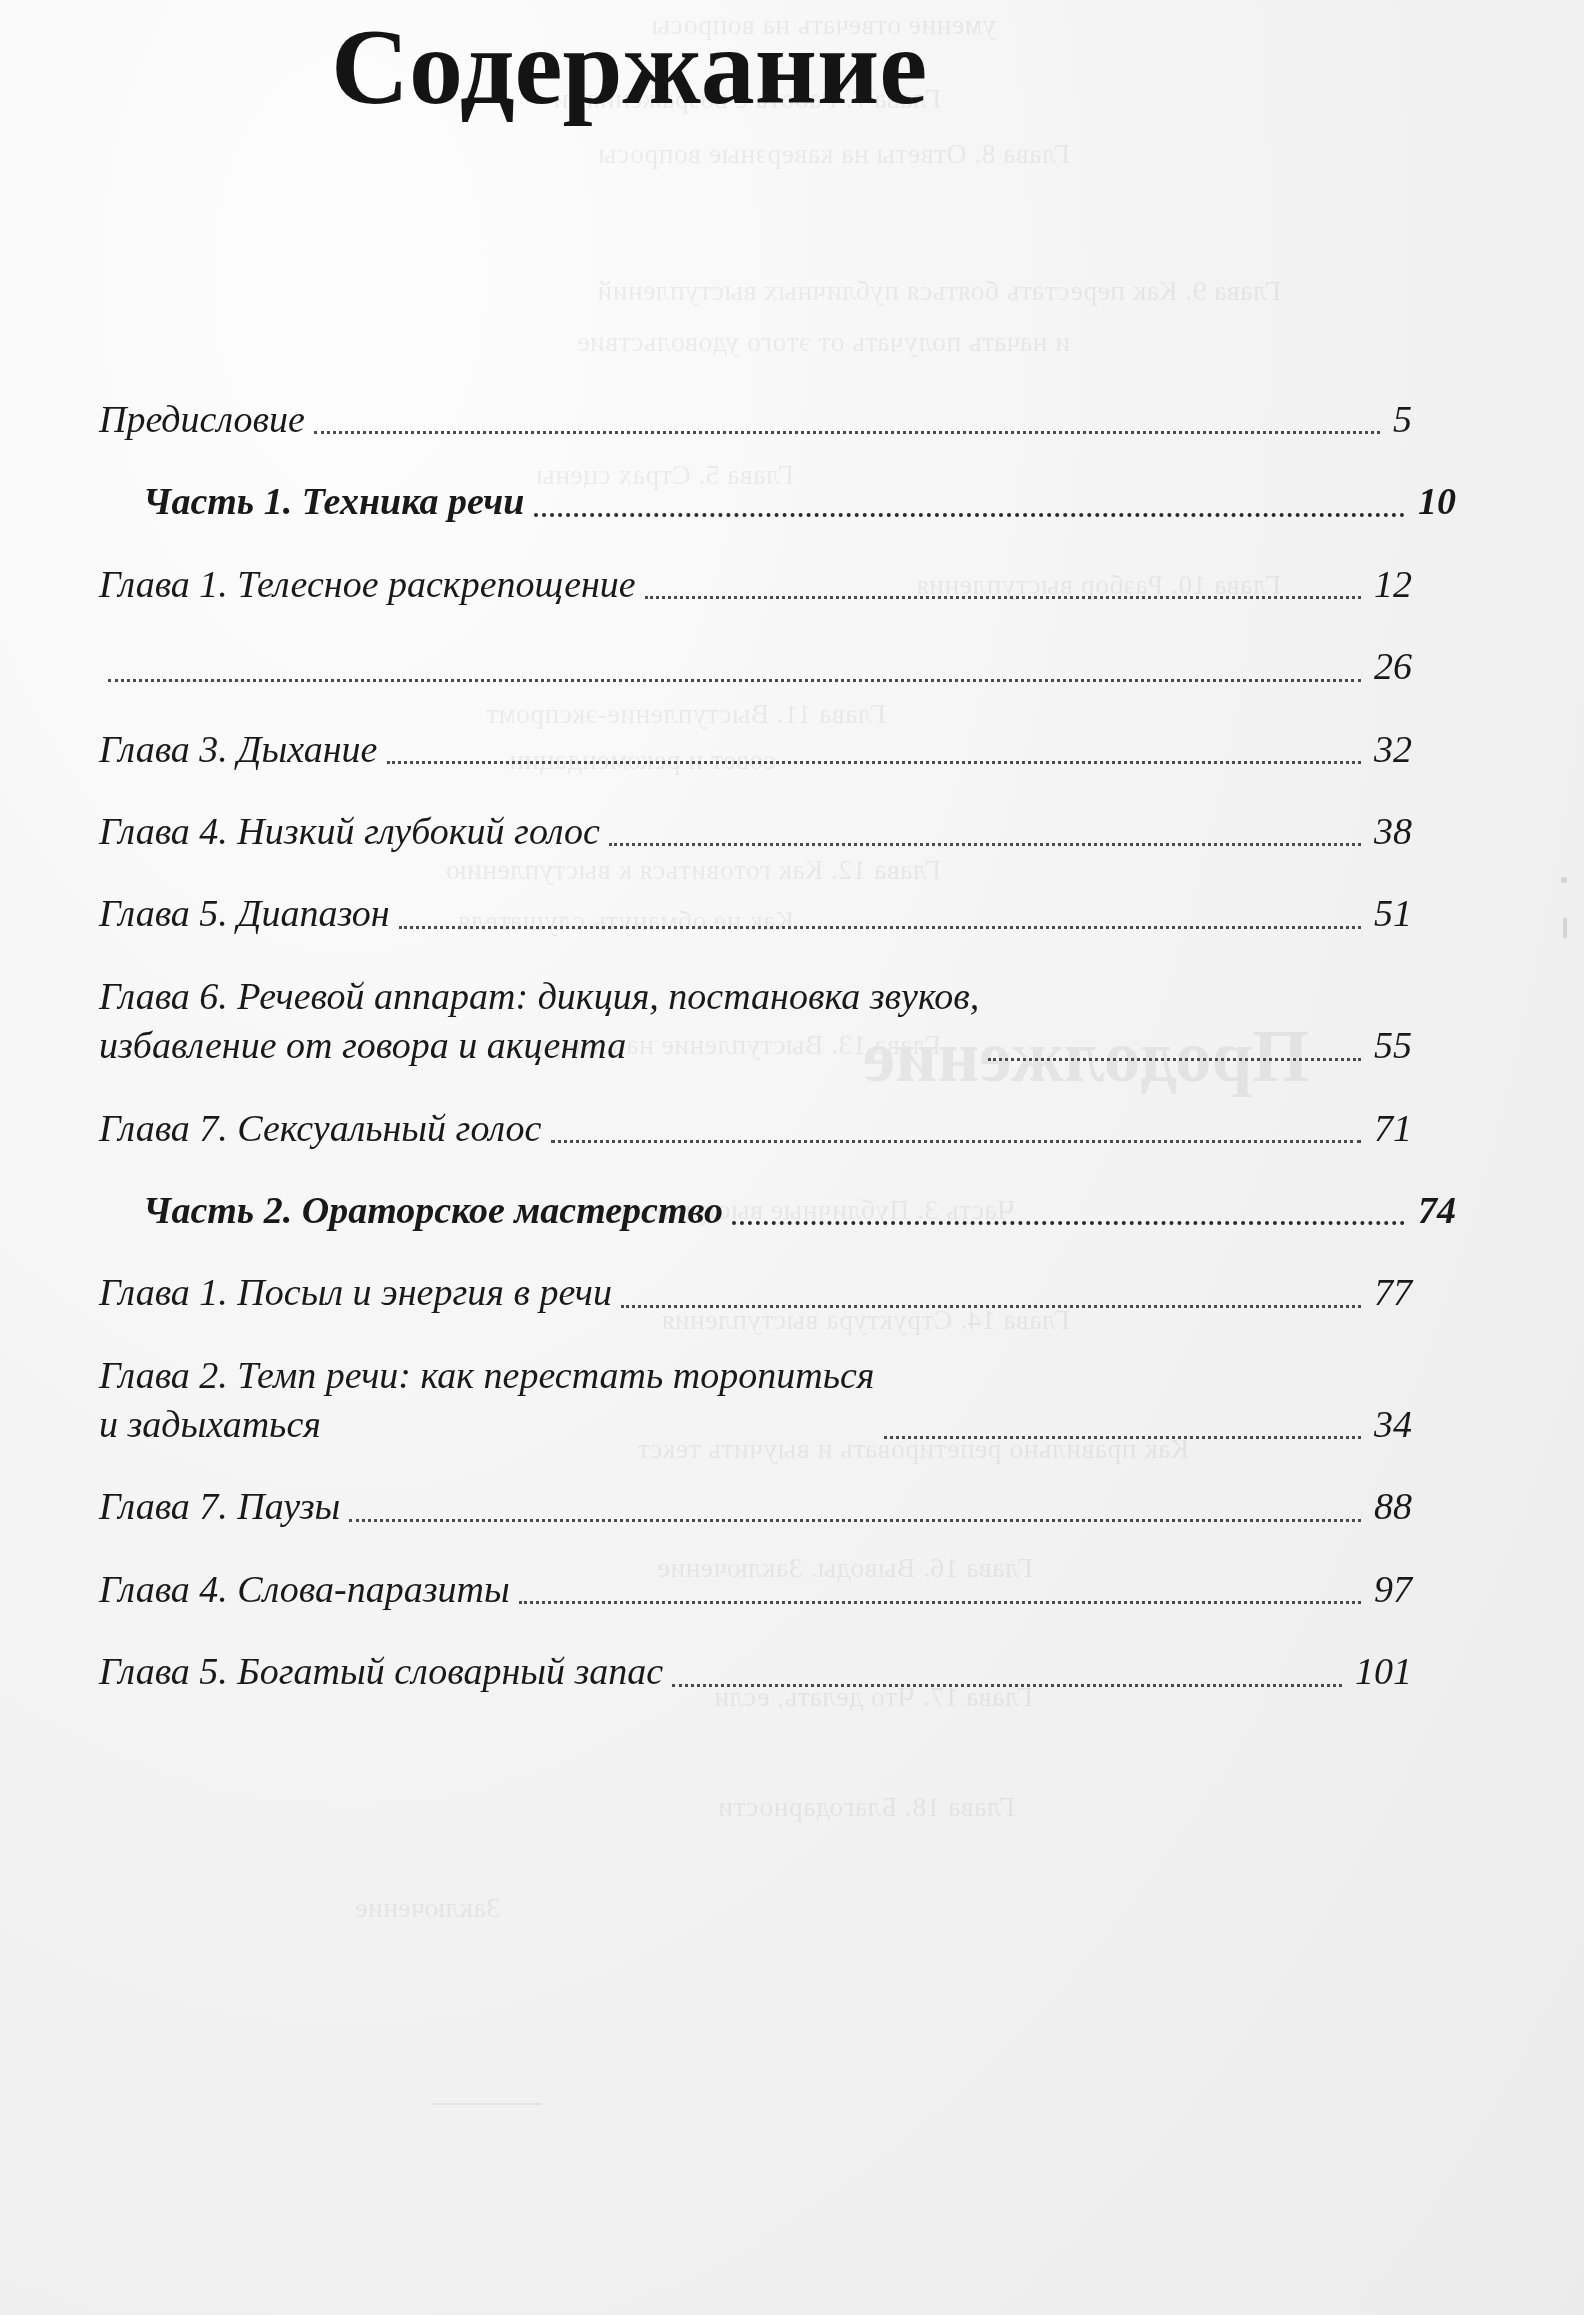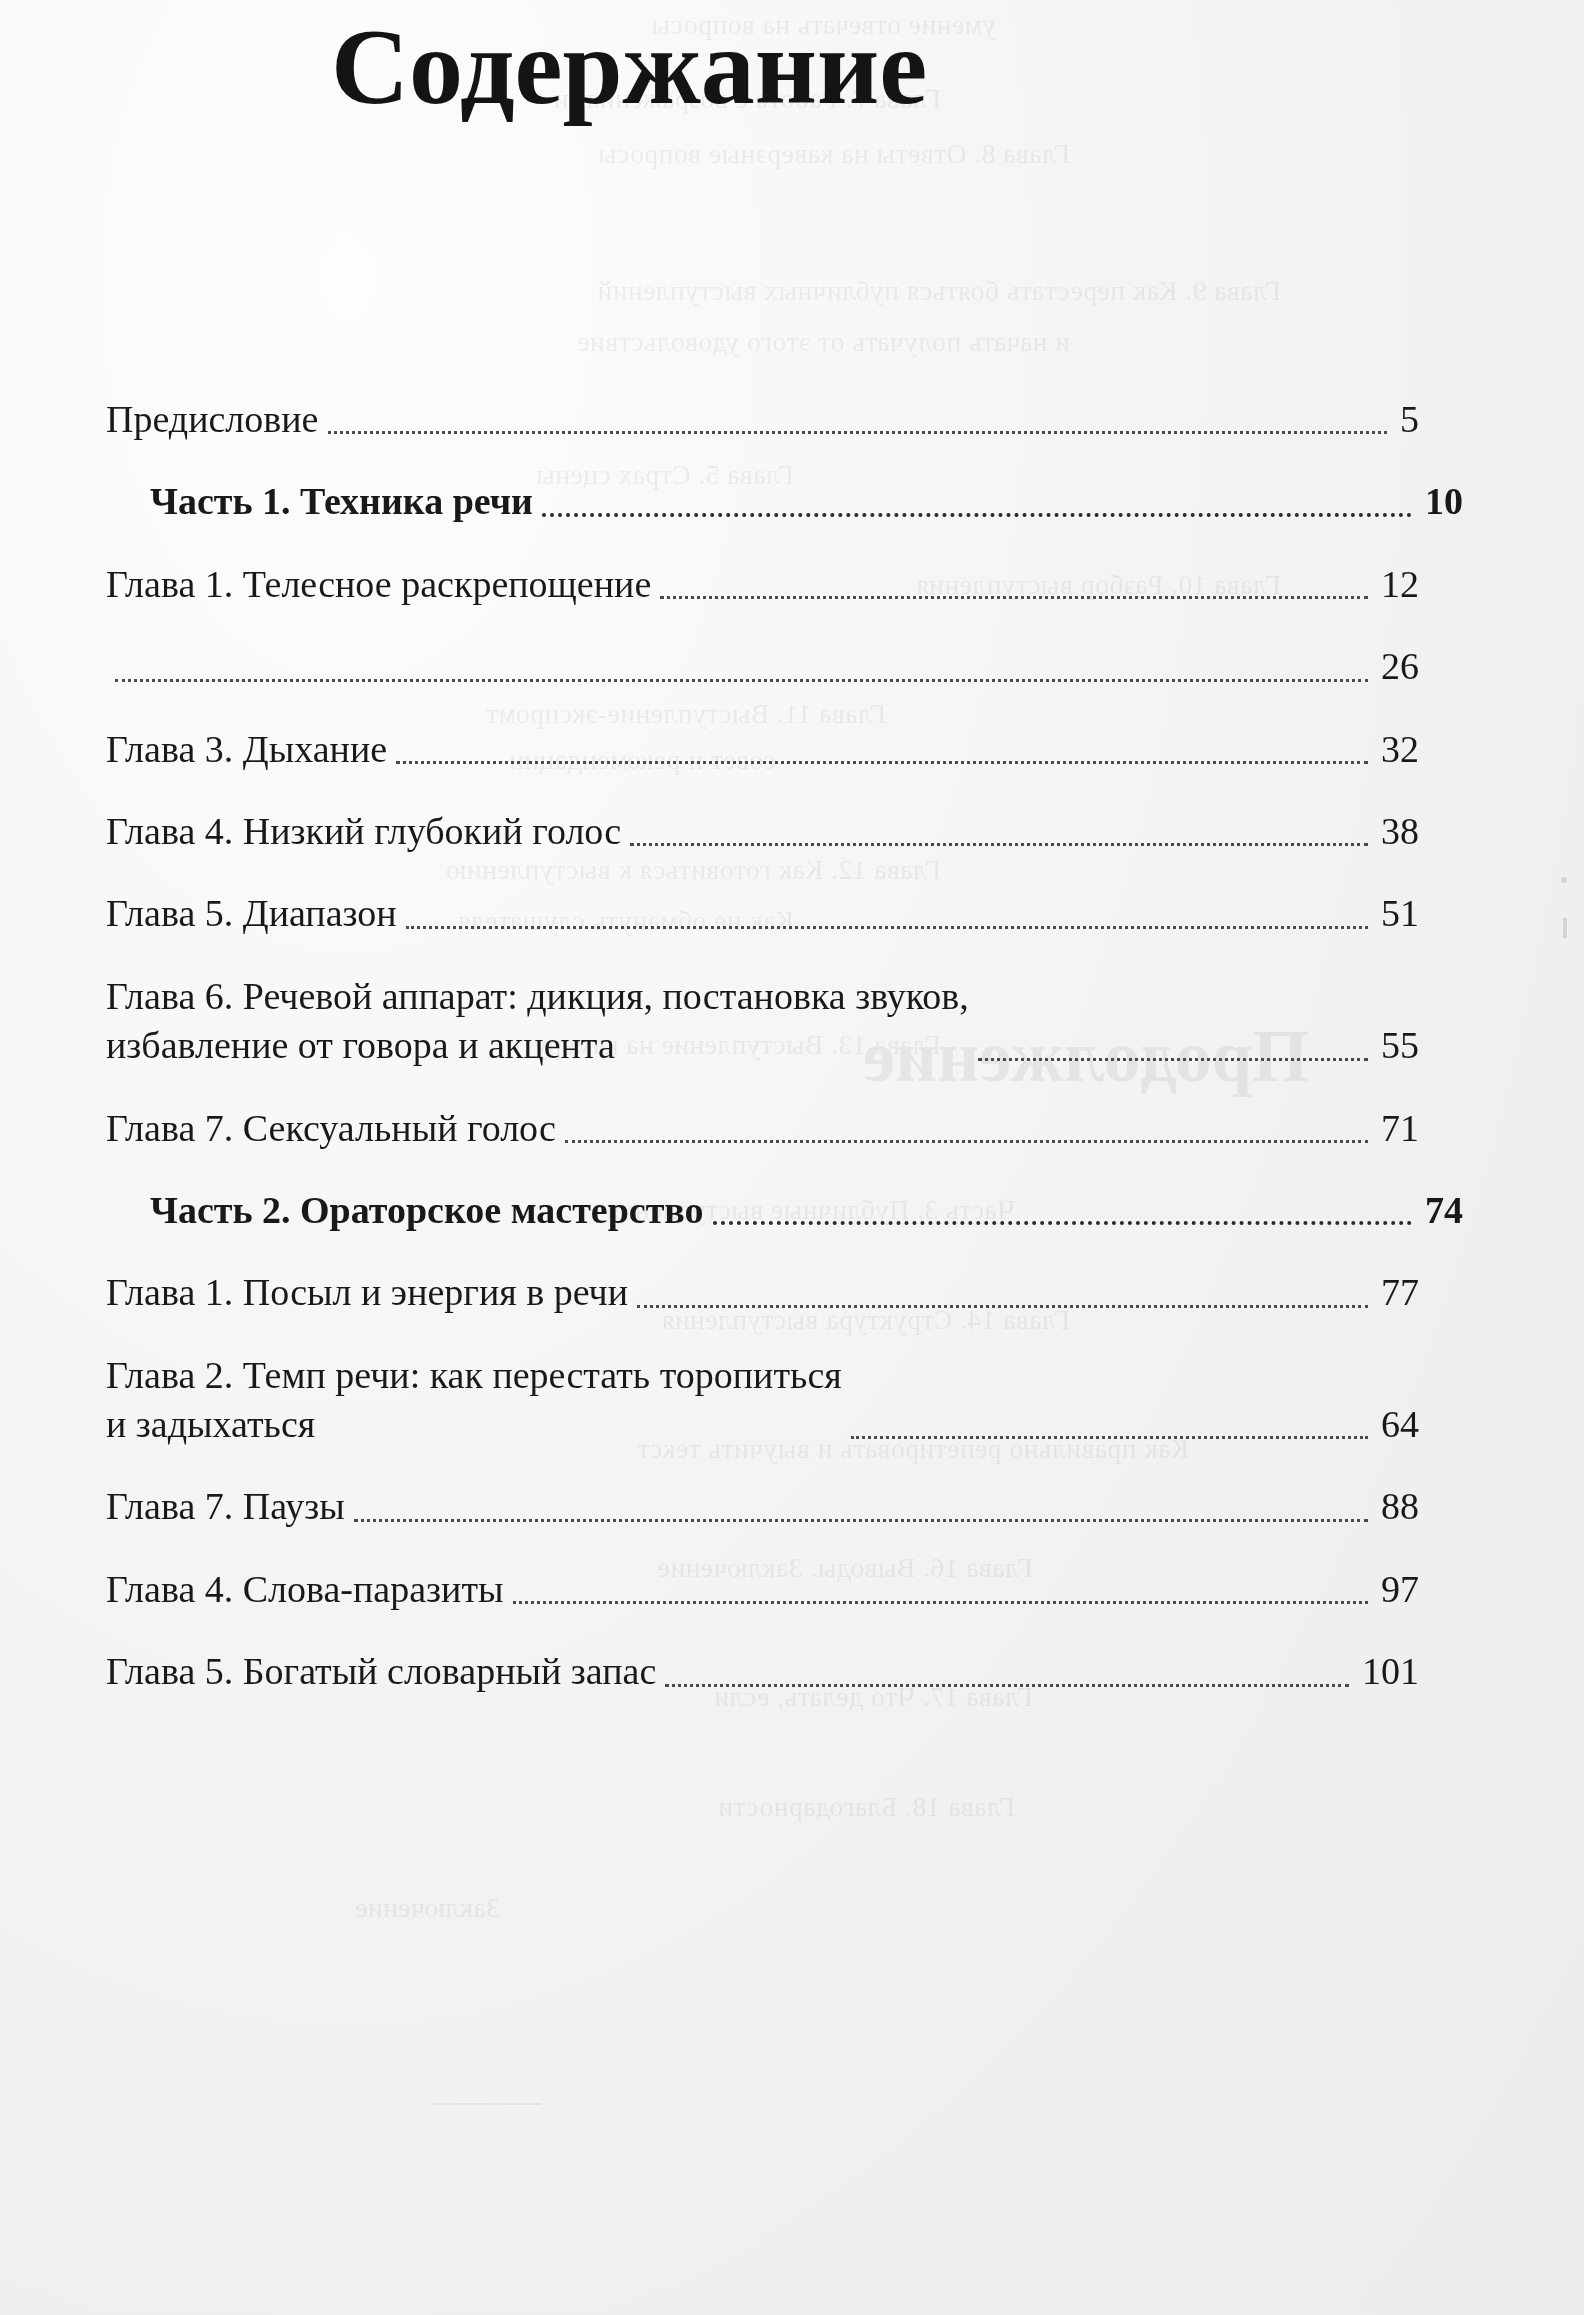--- a/index.html
+++ b/index.html
@@ -66,23 +66,24 @@
     margin: 0;
     font-size: 108px;
     font-weight: 700;
     letter-spacing: 0px;
     color: #141414;
     font-family: "Liberation Serif", serif;
   }
 
   .toc-list {
     position: absolute;
-    left: 106px;
+    left: 99px;
     top: 395px;
     width: 1313px;
+    font-style: italic;
   }
 
   .toc-entry {
     display: flex;
     align-items: flex-end;
     width: 100%;
     font-size: 38px;
     line-height: 1.30;
     color: #191919;
     margin-bottom: 33px;
@@ -227,21 +228,21 @@
       <span class="dots"></span>
       <span class="entry-page">77</span>
     </div>
 
     <div class="toc-entry wrap">
       <span class="entry-label">
         <span class="l1">Глава 2. Темп речи: как перестать торопиться</span>
         <span class="l2">и задыхаться</span>
       </span>
       <span class="dots"></span>
-      <span class="entry-page">64</span>
+      <span class="entry-page">34</span>
     </div>
 
     <div class="toc-entry">
       <span class="entry-label">Глава 7. Паузы</span>
       <span class="dots"></span>
       <span class="entry-page">88</span>
     </div>
 
     <div class="toc-entry">
       <span class="entry-label">Глава 4. Слова-паразиты</span>

